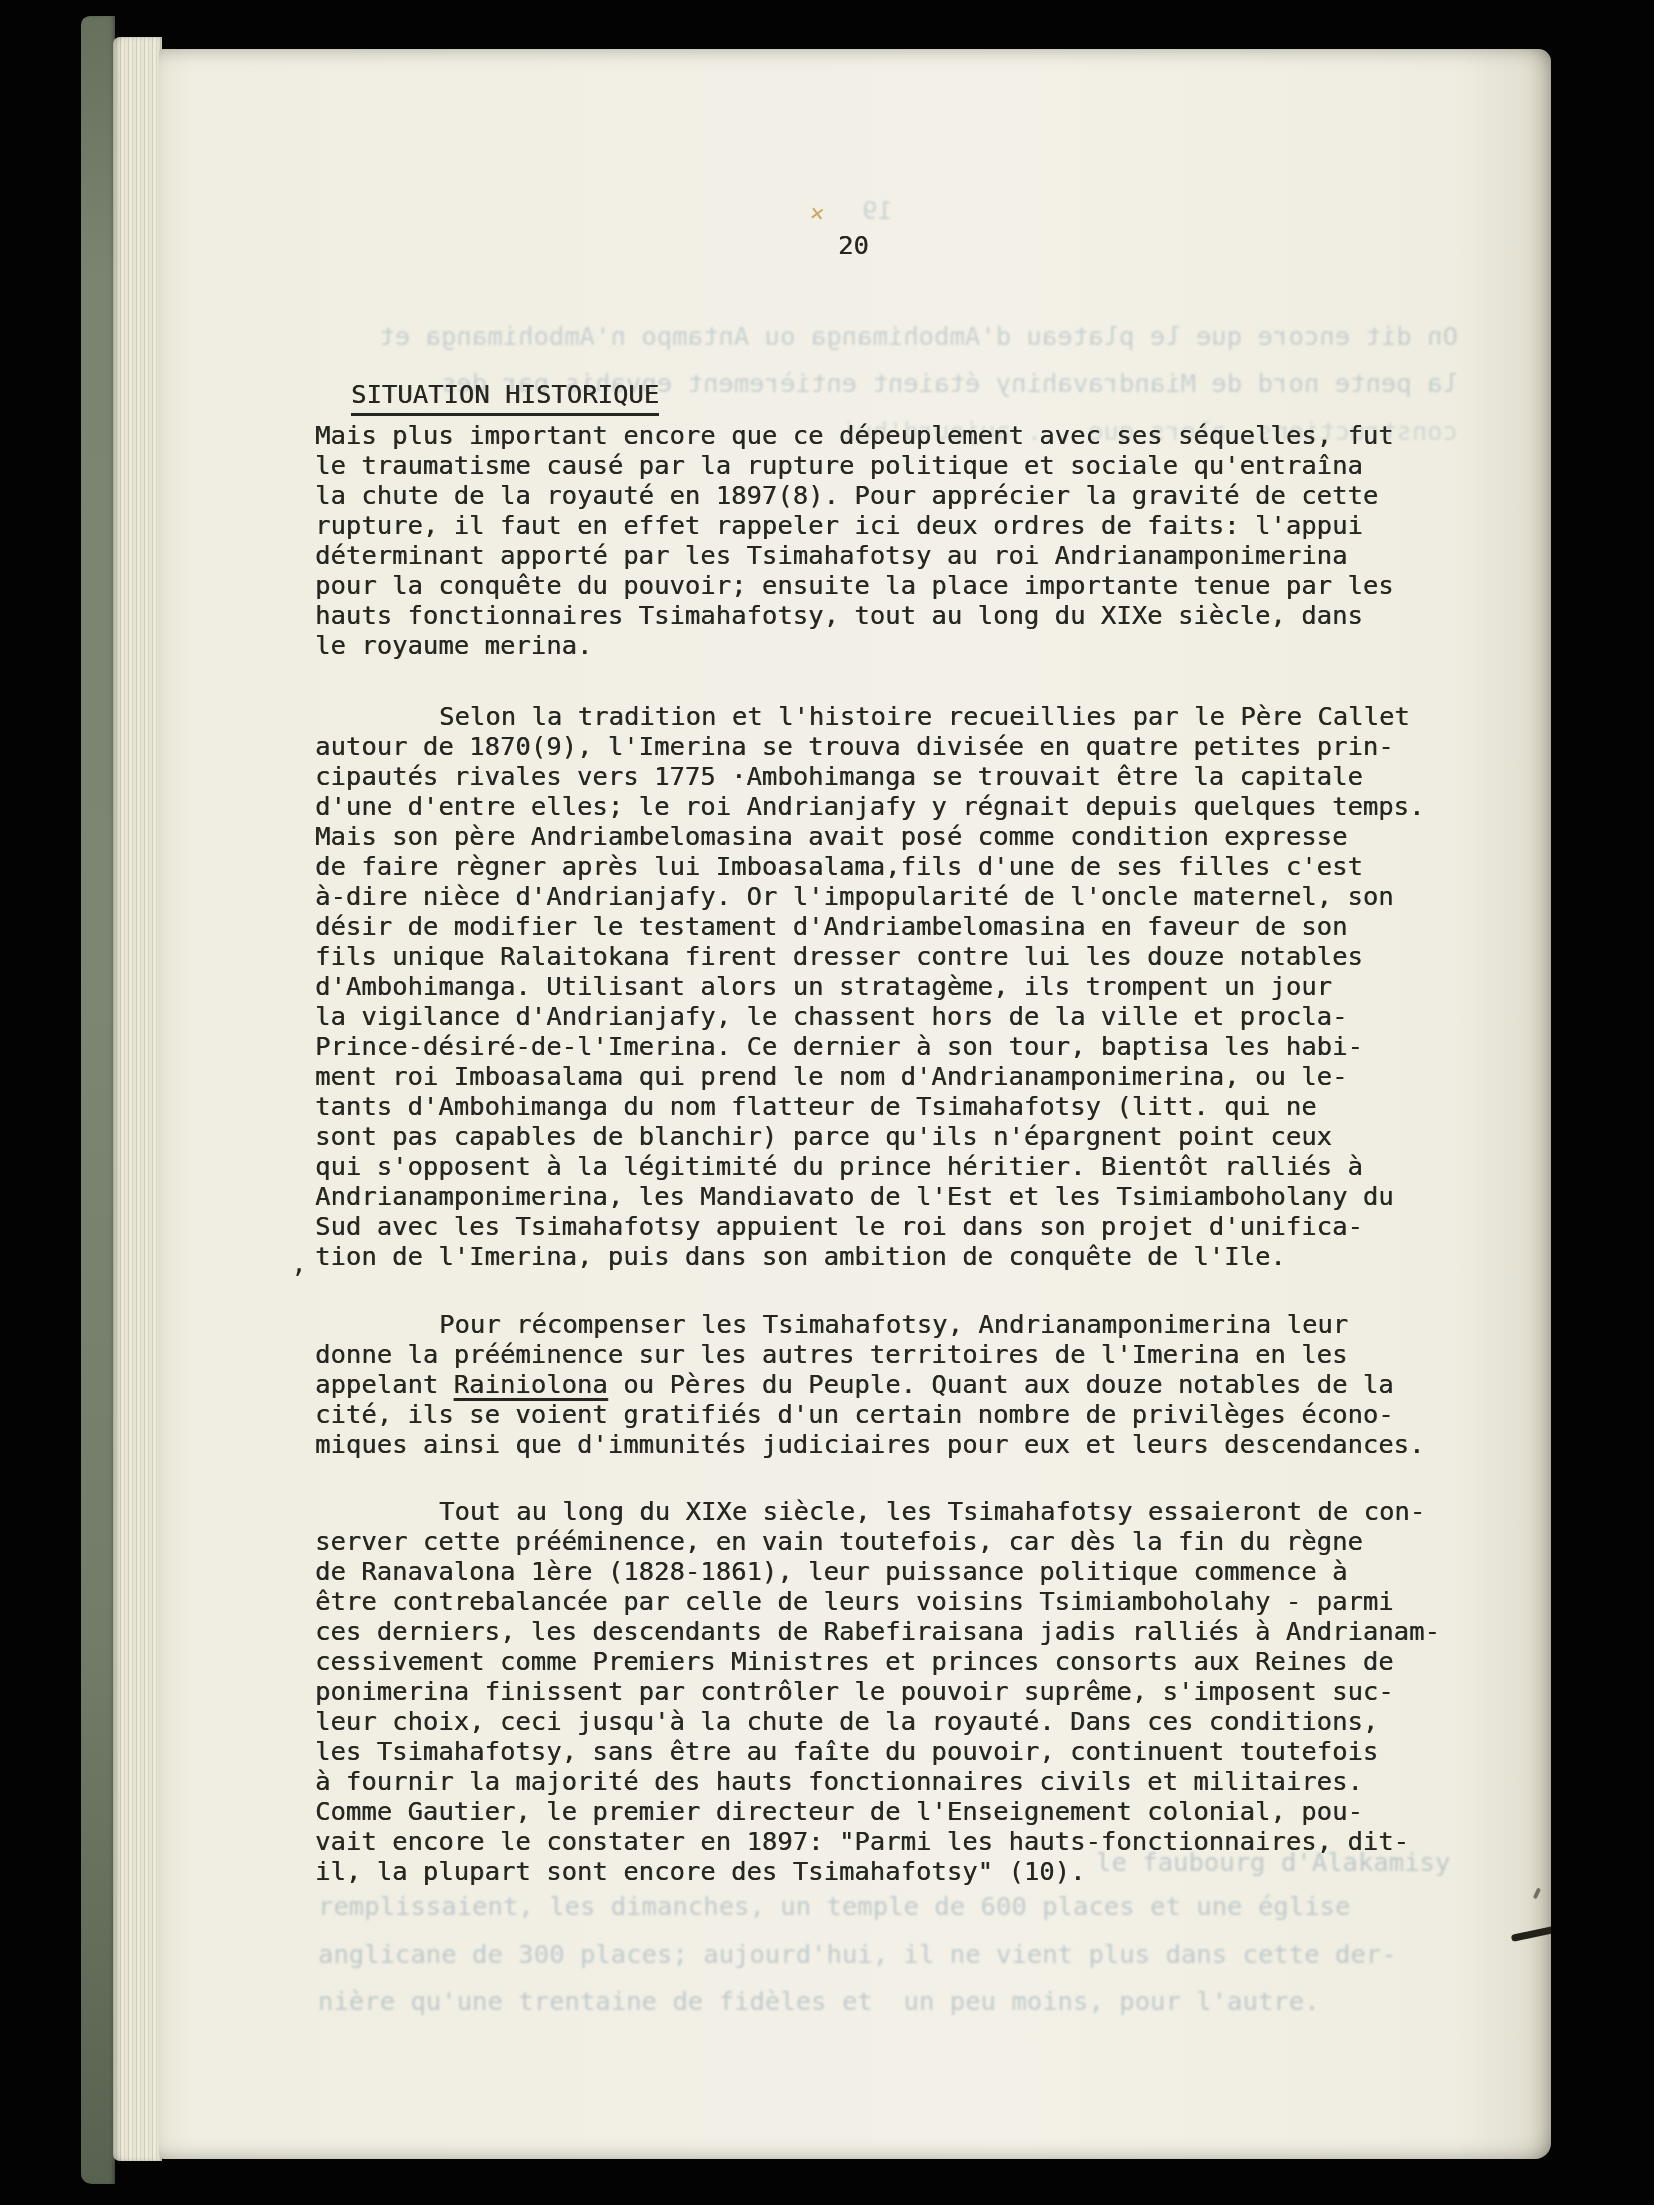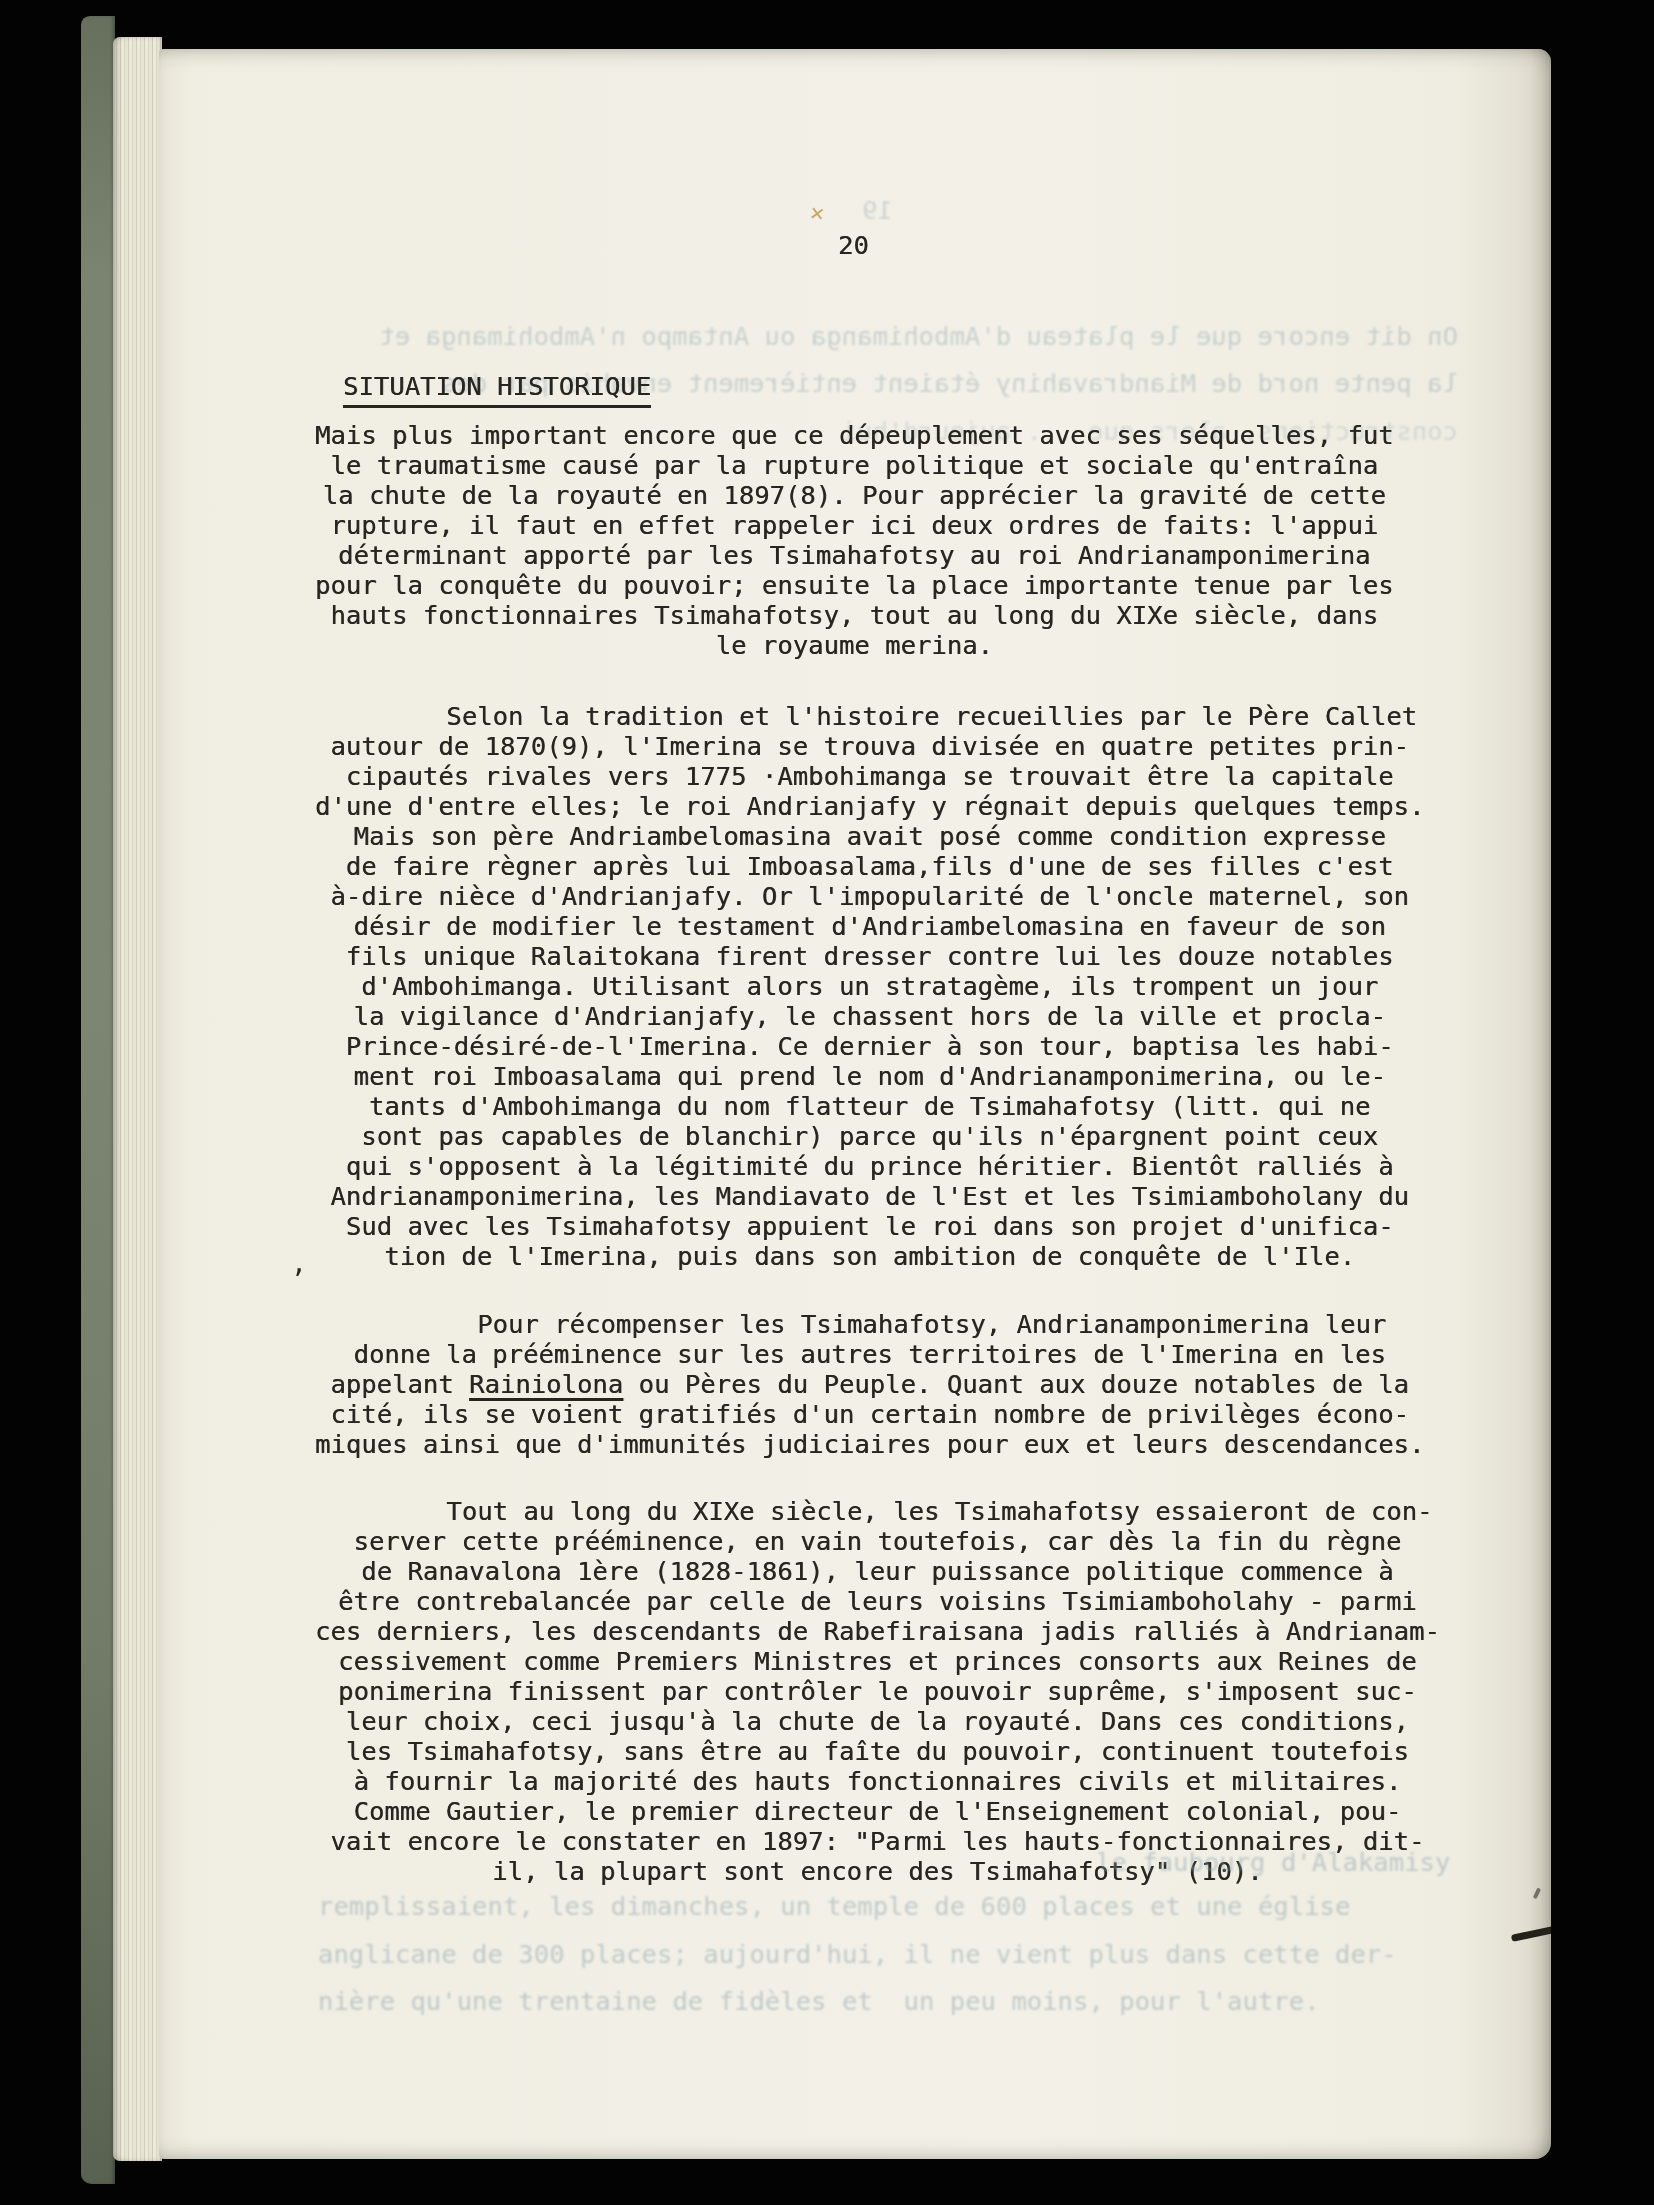--- a/index.html
+++ b/index.html
@@ -24,25 +24,25 @@
 
   
   .page{position:absolute;left:159px;top:49px;width:1392px;height:2110px;overflow:hidden;
     background:linear-gradient(90deg,#e9e6d8 0%,#f0eee2 2.5%,#f2f0e6 40%,#f3f1e7 62%,#efede1 93%,#e2dfd1 98.5%,#d4d1c2 100%);
     border-radius:4.4px 12.4px 16px 5.3px;
     box-shadow:inset 0 14px 23px -19.4px rgba(40,40,30,.5),
                inset 0 -16px 25px -21px rgba(40,40,30,.45),
                inset -19.4px 0 30px -25px rgba(60,55,40,.55);}
 
   .typed{color:#26251f;font-size:25.6px;letter-spacing:0;white-space:pre;
-         text-shadow:0.4px 0 0 rgba(38,37,31,.75);text-align:center;}
+         text-shadow:0.4px 0 0 rgba(38,37,31,.75);}
 
   .pagenum{position:absolute;left:679px;top:181px;}
 
-  .heading{position:absolute;left:184px;top:322px;margin:0;font-weight:normal;}
+  .heading{position:absolute;left:184px;top:322px;margin:8px;font-weight:normal;}
   .heading span{display:inline-block;border-bottom:3.5px solid #26251f;padding-bottom:4.4px;}
 
   .para{position:absolute;left:156px;}
   .ln{height:30px;line-height:30px;}
   .ind{text-indent:124px;}
   .p1{top:371px;} .p2{top:652px;} .p3{top:1260px;} .p4{top:1447px;}
 
   .u-word{text-decoration:underline;text-decoration-thickness:2.6px;text-underline-offset:5.3px;}
 
   

